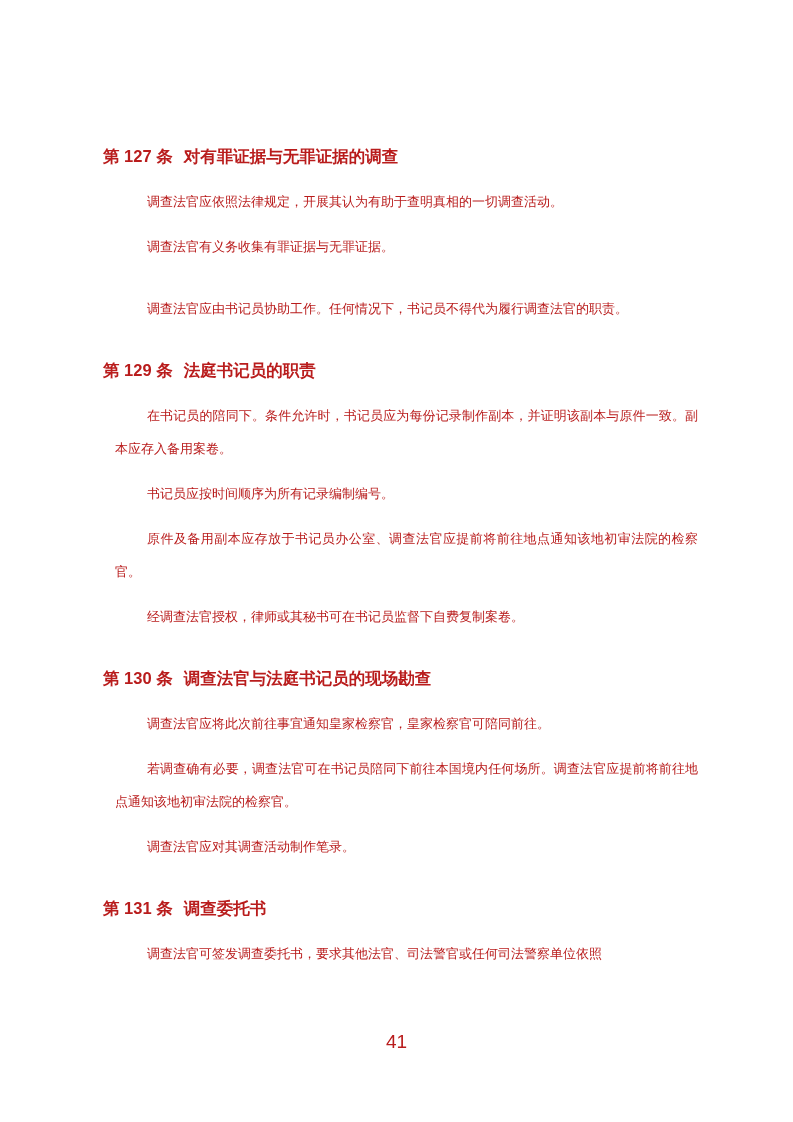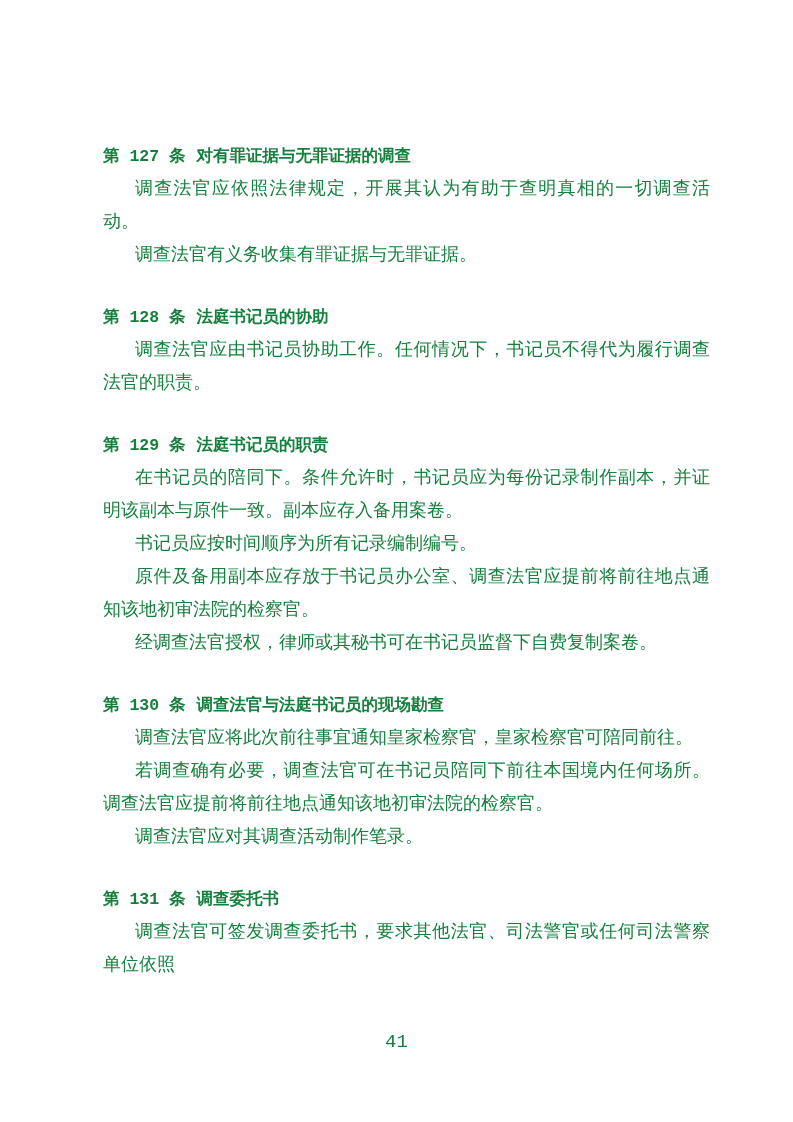--- a/index.html
+++ b/index.html
@@ -5,22 +5,22 @@
   html, body {
     margin: 0;
     padding: 0;
     background: #ffffff;
   }
   .page {
     position: relative;
     width: 793px;
     height: 1122px;
     background: #ffffff;
-    color: #15803d;
-    font-family: Liberation Mono, monospace;
+    color: #b91c1c;
+    font-family: Liberation Sans, sans-serif;
     overflow: hidden;
   }
   .content {
     position: absolute;
     top: 140px;
     left: 103px;
     width: 607px;
   }
   .article { margin: 0; }
   .article + .article { margin-top: 29px; }
@@ -29,22 +29,22 @@
     font-size: 16.5px;
     font-weight: bold;
     line-height: 33px;
     white-space: nowrap;
   }
   .heading-gap {
     display: inline-block;
     width: 11px;
   }
   .article-paragraph {
-    margin: 0;
-    font-size: 18px;
+    margin: 12px;
+    font-size: 13px;
     line-height: 33px;
     text-align: justify;
     text-indent: 32px;
   }
   .page-number {
     position: absolute;
     left: 0;
     right: 0;
     top: 1034px;
     text-align: center;
@@ -58,21 +58,20 @@
 <div class="page">
   <div class="content">
 
     <section class="article">
       <h2 class="article-heading"><span>第 127 条</span><span class="heading-gap"></span><span>对有罪证据与无罪证据的调查</span></h2>
       <p class="article-paragraph">调查法官应依照法律规定，开展其认为有助于查明真相的一切调查活动。</p>
       <p class="article-paragraph">调查法官有义务收集有罪证据与无罪证据。</p>
     </section>
 
     <section class="article">
-      <h2 class="article-heading"><span>第 128 条</span><span class="heading-gap"></span><span>法庭书记员的协助</span></h2>
       <p class="article-paragraph">调查法官应由书记员协助工作。任何情况下，书记员不得代为履行调查法官的职责。</p>
     </section>
 
     <section class="article">
       <h2 class="article-heading"><span>第 129 条</span><span class="heading-gap"></span><span>法庭书记员的职责</span></h2>
       <p class="article-paragraph">在书记员的陪同下。条件允许时，书记员应为每份记录制作副本，并证明该副本与原件一致。副本应存入备用案卷。</p>
       <p class="article-paragraph">书记员应按时间顺序为所有记录编制编号。</p>
       <p class="article-paragraph">原件及备用副本应存放于书记员办公室、调查法官应提前将前往地点通知该地初审法院的检察官。</p>
       <p class="article-paragraph">经调查法官授权，律师或其秘书可在书记员监督下自费复制案卷。</p>
     </section>

